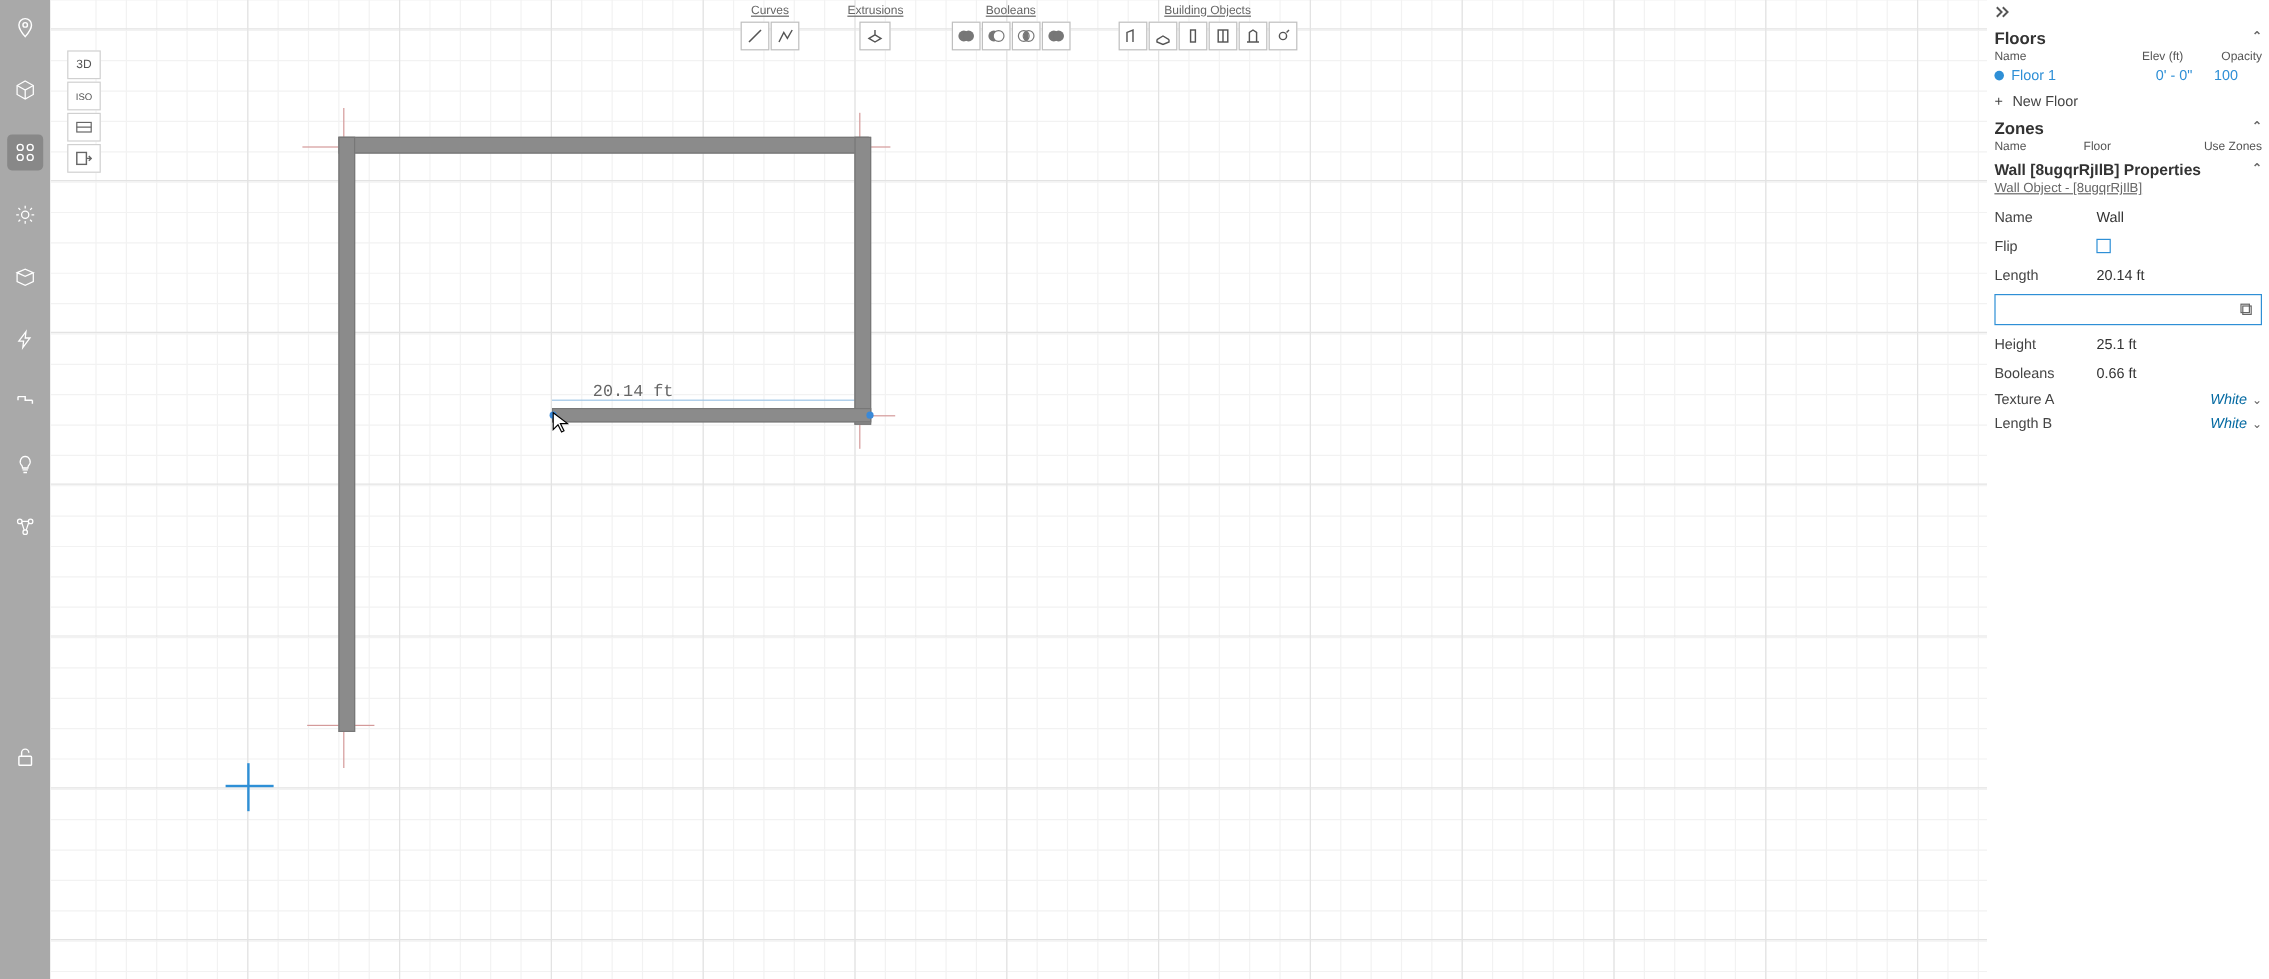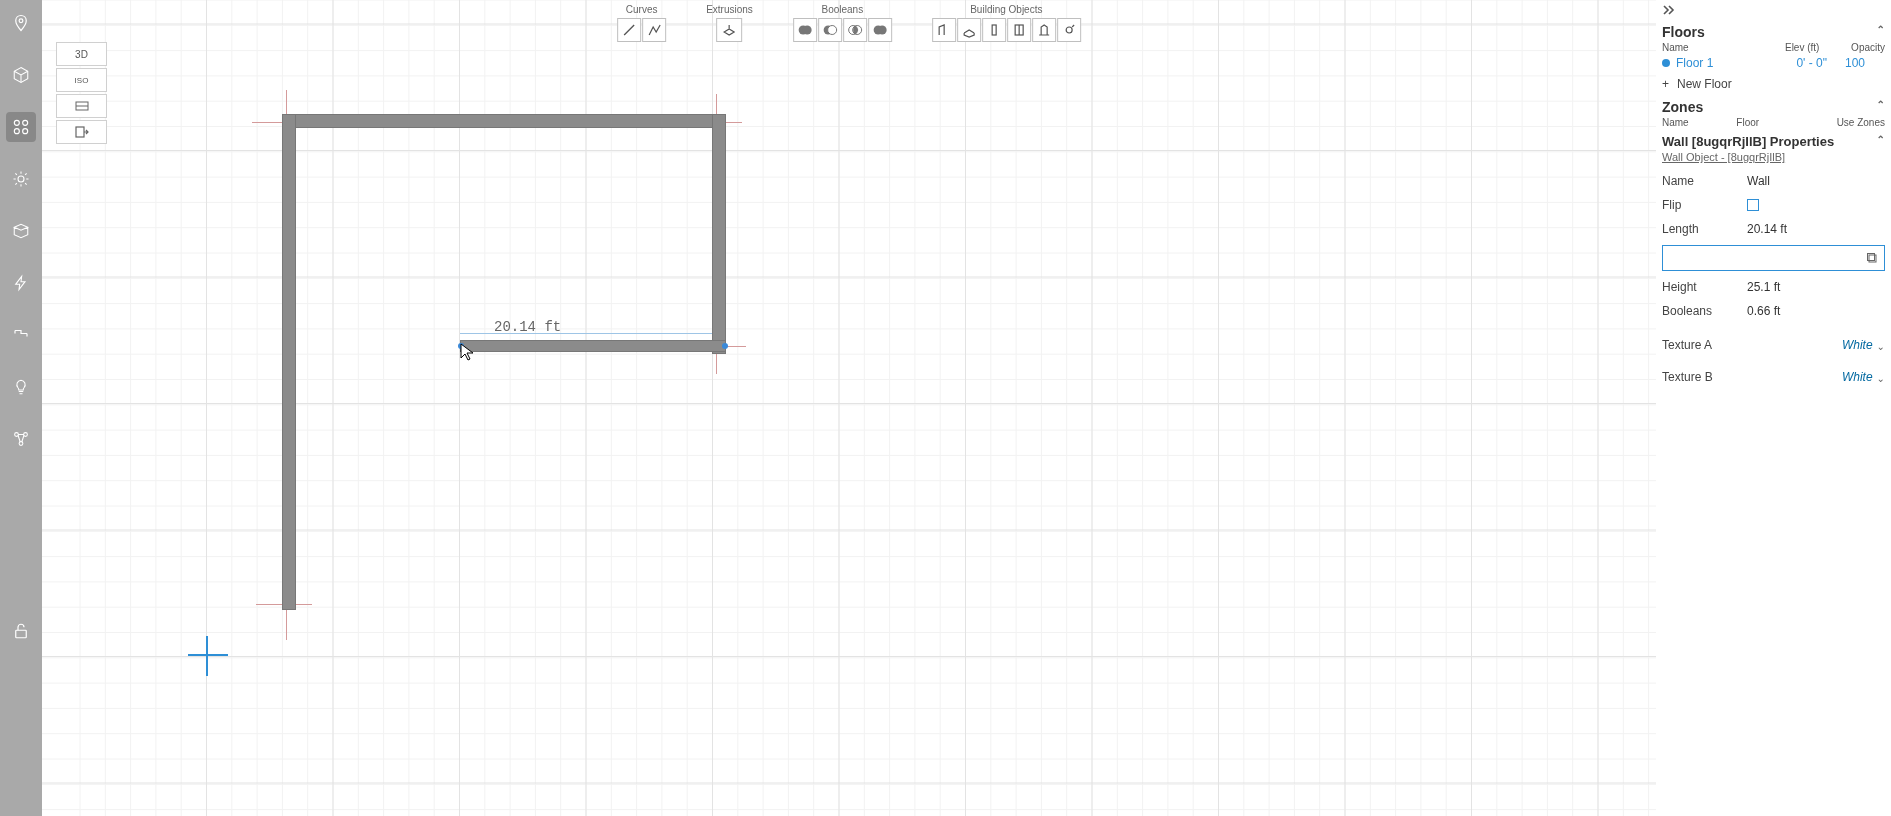--- a/index.html
+++ b/index.html
@@ -25,31 +25,31 @@
 
   
   .grid-lines line.minor { stroke:#f2f2f2; stroke-width:1; }
   .grid-lines line.major { stroke:#e3e3e3; stroke-width:1; }
 
   
   .view-stack {
     position:absolute; left:14px; top:42px; display:flex; flex-direction:column; gap:2px;
   }
   .view-btn {
-    width:51px; height:24px; border:1px solid #d0d0d0; background:#fff;
+    width:28px; height:24px; border:1px solid #d0d0d0; background:#fff;
     font-size:10px; color:#555; display:flex; align-items:center; justify-content:center;
   }
 
   
   .top-tools {
     position:absolute; left:50%; transform:translateX(-50%); top:4px;
     display:flex; gap:40px; align-items:flex-start;
   }
   .tool-group { display:flex; flex-direction:column; align-items:center; gap:3px; }
-  .tool-group-label { font-size:10px; color:#666; }
+  .tool-group-label { font-size:10px; color:#666;text-decoration:underline; }
   .tool-group-btns { display:flex; gap:1px; }
   .tool-btn {
     width:24px; height:24px; border:1px solid #bfbfbf; background:#fff;
     display:flex; align-items:center; justify-content:center;
   }
   .tool-btn.single { width:26px; }
 
   
   .wall { position:absolute; background:#8b8b8b; border:1px solid #777; }
   .guide-h { position:absolute; height:1px; background:#d49a9a; }
@@ -89,21 +89,21 @@
   .prop-row { display:flex; align-items:center; padding:5px 6px; font-size:12px; }
   .prop-label { width:85px; color:#444; }
   .prop-val { flex:1; color:#333; }
   .prop-checkbox { width:12px; height:12px; border:1px solid #2e8fd6; }
   .prop-input-box {
     margin:4px 6px; height:26px; border:1px solid #2e8fd6; display:flex; align-items:center;
     padding:0 4px;
   }
   .prop-input-box input { flex:1; border:none; outline:none; font-size:12px; }
   .copy-ic { width:16px; height:16px; display:flex; align-items:center; justify-content:center; }
-  .tex-row { display:flex; align-items:flex-end; padding:3px 6px; font-size:12px;margin-top:12px; }
+  .tex-row { display:flex; align-items:flex-end; padding:3px 6px; font-size:12px; }
   .tex-label { flex:1; color:#444; }
   .tex-val { color:#0369a1; margin-right:4px;font-style:italic; }
   .chev { font-size:10px; color:#666; }
 </style>
 </head>
 <body>
 
 <div class="app">
 
   <div class="left-rail">
@@ -516,19 +516,19 @@
       <div class="prop-label">Booleans</div>
       <div class="prop-val">0.66 ft</div>
     </div>
 
     <div class="tex-row">
       <div class="tex-label">Texture A</div>
       <div class="tex-val">White</div>
       <div class="chev">⌄</div>
     </div>
     <div class="tex-row">
-      <div class="tex-label">Texture B</div>
+      <div class="tex-label">Length B</div>
       <div class="tex-val">White</div>
       <div class="chev">⌄</div>
     </div>
   </div>
 
 </div>
 
 </body></html>

